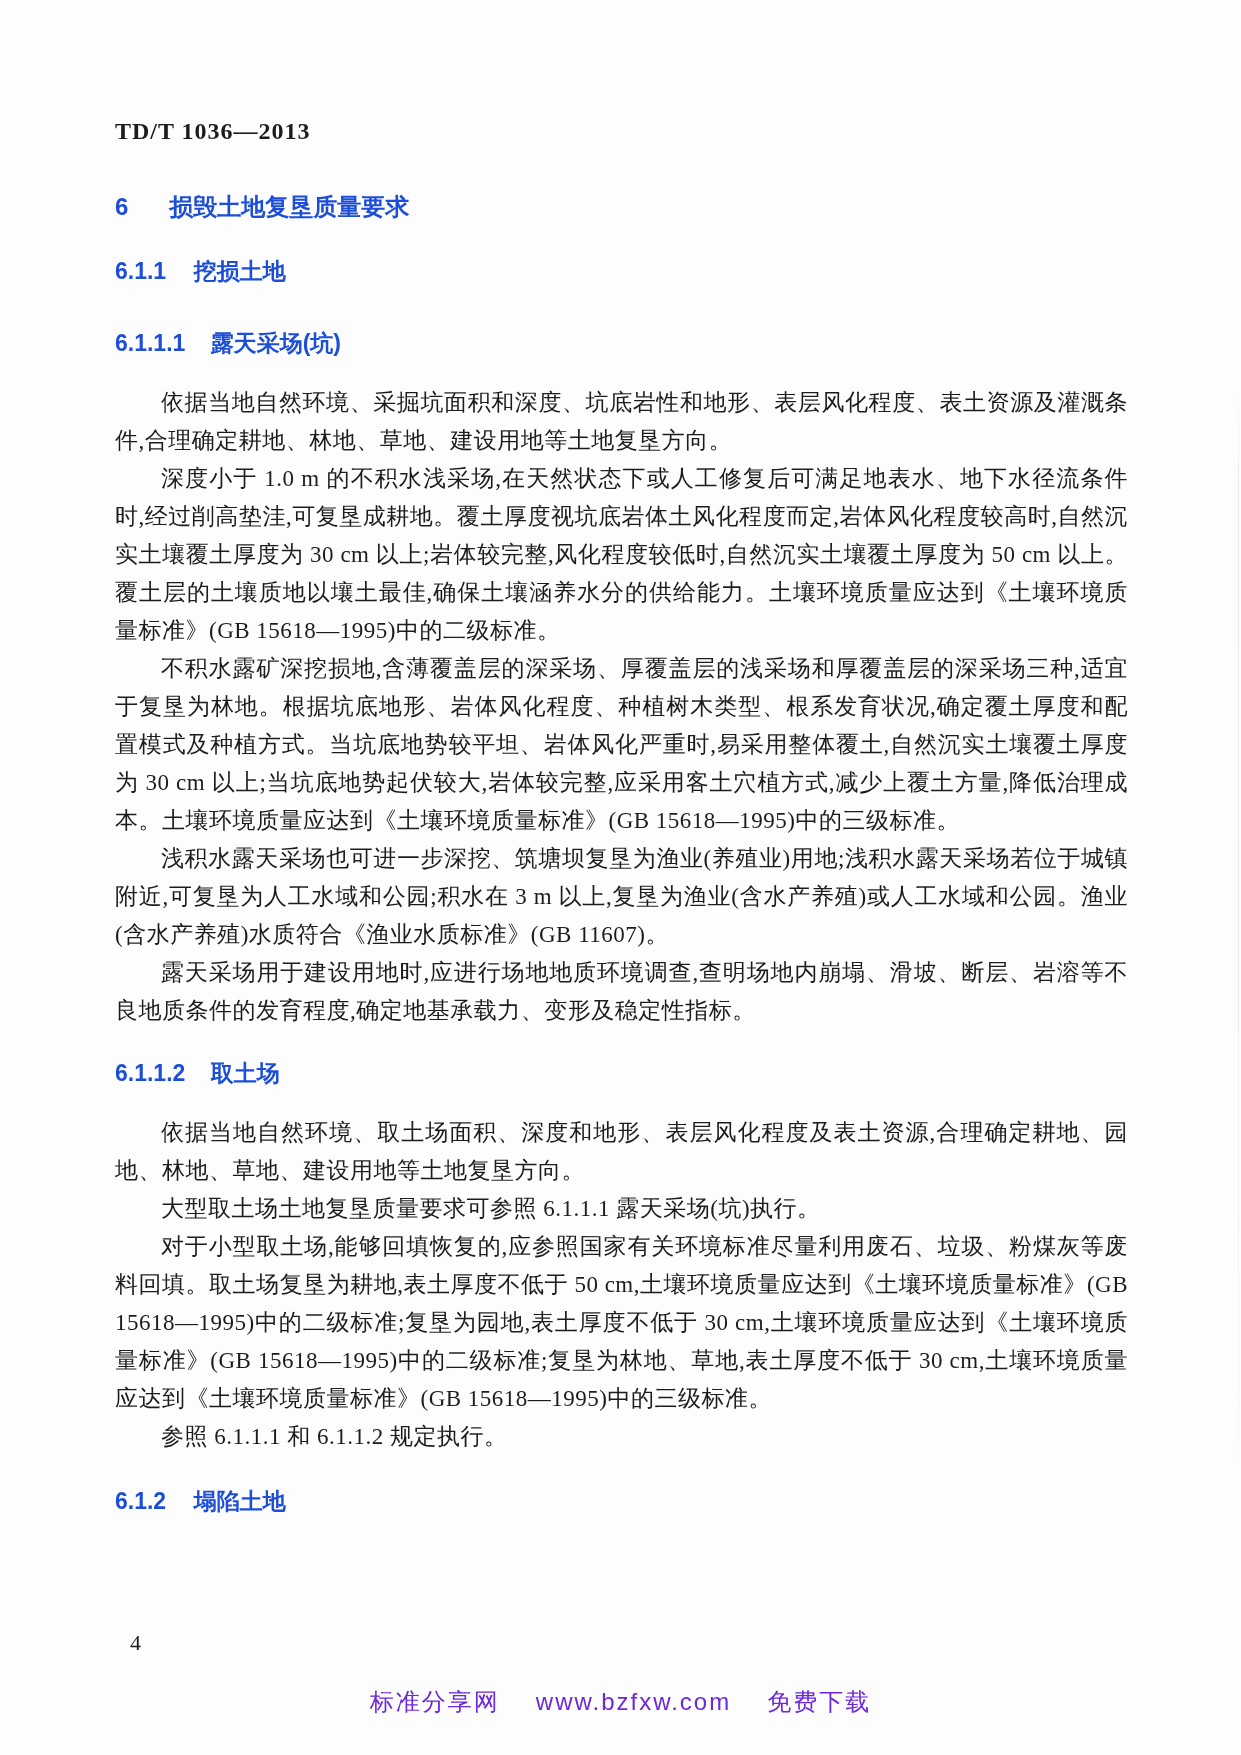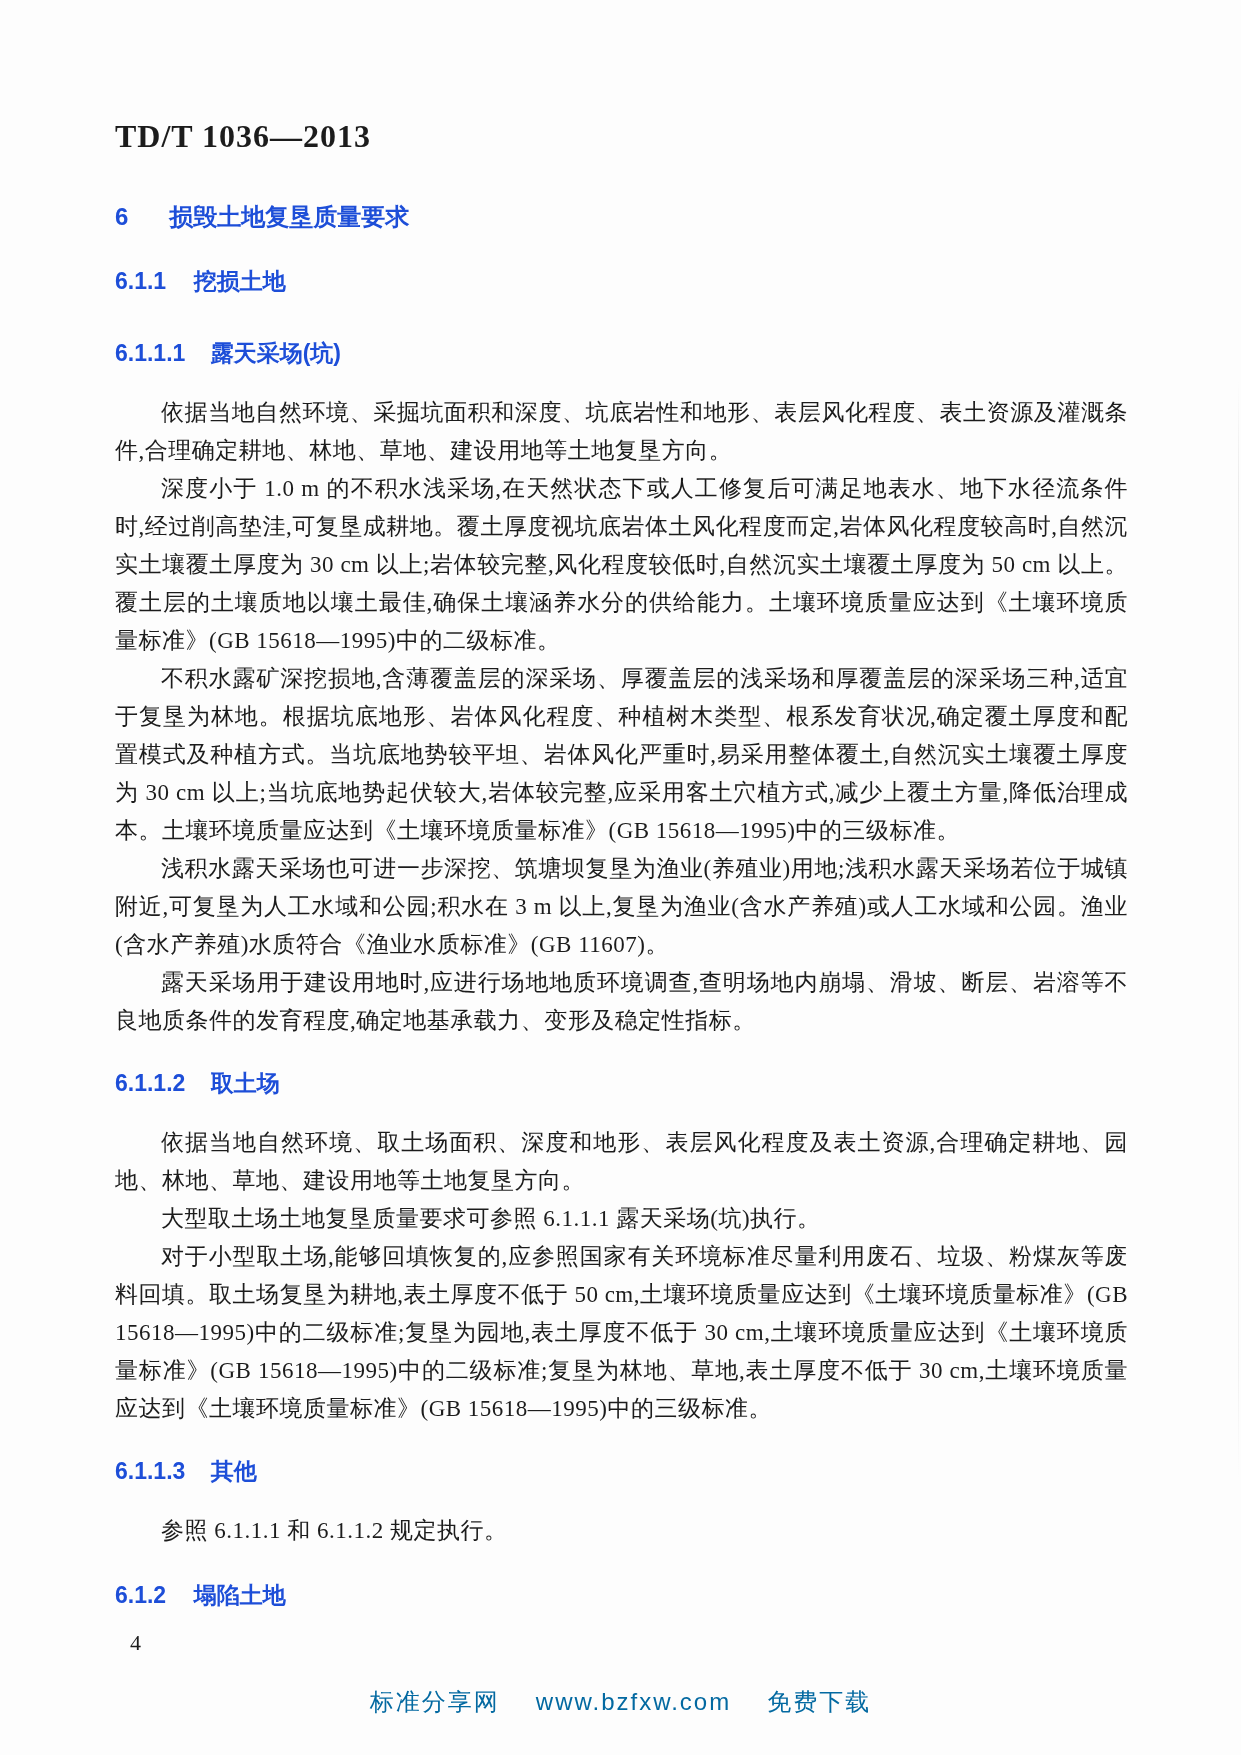--- a/index.html
+++ b/index.html
@@ -9,21 +9,21 @@
     margin:0 auto;
     background:#fdfdfd;
     overflow:hidden;
     color:#1c1c1c;
     font-family:"Liberation Serif","DejaVu Serif",serif;
   }
   .content{
     padding:118px 113px 0 115px;
   }
   .doc-code{
-    font-size:32px;
+    font-size:24px;
     font-weight:bold;
     letter-spacing:1px;
     margin-bottom:49px;
     font-family:"Liberation Serif","DejaVu Serif",serif;
   }
   .hd{
     font-family:"Liberation Sans","DejaVu Sans",sans-serif;
     font-weight:bold;
     color:#1d4ed8;
     line-height:26px;
@@ -48,21 +48,21 @@
   .page-number{
     position:absolute;
     left:130px;top:1630px;
     font-size:22px;
     font-family:"Liberation Serif","DejaVu Serif",serif;
   }
   .watermark{
     position:absolute;
     left:0;right:0;top:1686px;
     text-align:center;
-    color:#0369a1;
+    color:#6d28d9;
     font-size:24px;
     font-family:"Liberation Sans","DejaVu Sans",sans-serif;
     font-weight:400;
     letter-spacing:2px;
   }
   .watermark span{margin:0 18px;}
   .scan-edge{
     position:absolute;
     right:2px;top:380px;
     width:1px;height:1100px;
@@ -98,23 +98,20 @@
     <p class="para">露天采场用于建设用地时,应进行场地地质环境调查,查明场地内崩塌、滑坡、断层、岩溶等不良地质条件的发育程度,确定地基承载力、变形及稳定性指标。</p>
 
     <div class="hd hd-4">
       <span class="num">6.1.1.2</span><span>取土场</span>
     </div>
 
     <p class="para">依据当地自然环境、取土场面积、深度和地形、表层风化程度及表土资源,合理确定耕地、园地、林地、草地、建设用地等土地复垦方向。</p>
     <p class="para">大型取土场土地复垦质量要求可参照 6.1.1.1 露天采场(坑)执行。</p>
     <p class="para">对于小型取土场,能够回填恢复的,应参照国家有关环境标准尽量利用废石、垃圾、粉煤灰等废料回填。取土场复垦为耕地,表土厚度不低于 50 cm,土壤环境质量应达到《土壤环境质量标准》(GB 15618—1995)中的二级标准;复垦为园地,表土厚度不低于 30 cm,土壤环境质量应达到《土壤环境质量标准》(GB 15618—1995)中的二级标准;复垦为林地、草地,表土厚度不低于 30 cm,土壤环境质量应达到《土壤环境质量标准》(GB 15618—1995)中的三级标准。</p>
 
-    <div class="hd hd-4">
-      <span class="num">6.1.1.3</span><span>其他</span>
-    </div>
 
     <p class="para">参照 6.1.1.1 和 6.1.1.2 规定执行。</p>
 
     <div class="hd hd-3" style="margin-top:32px;margin-bottom:32px;">
       <span class="num">6.1.2</span><span>塌陷土地</span>
     </div>
 
   </div>
 
   <div class="page-number">4</div>

